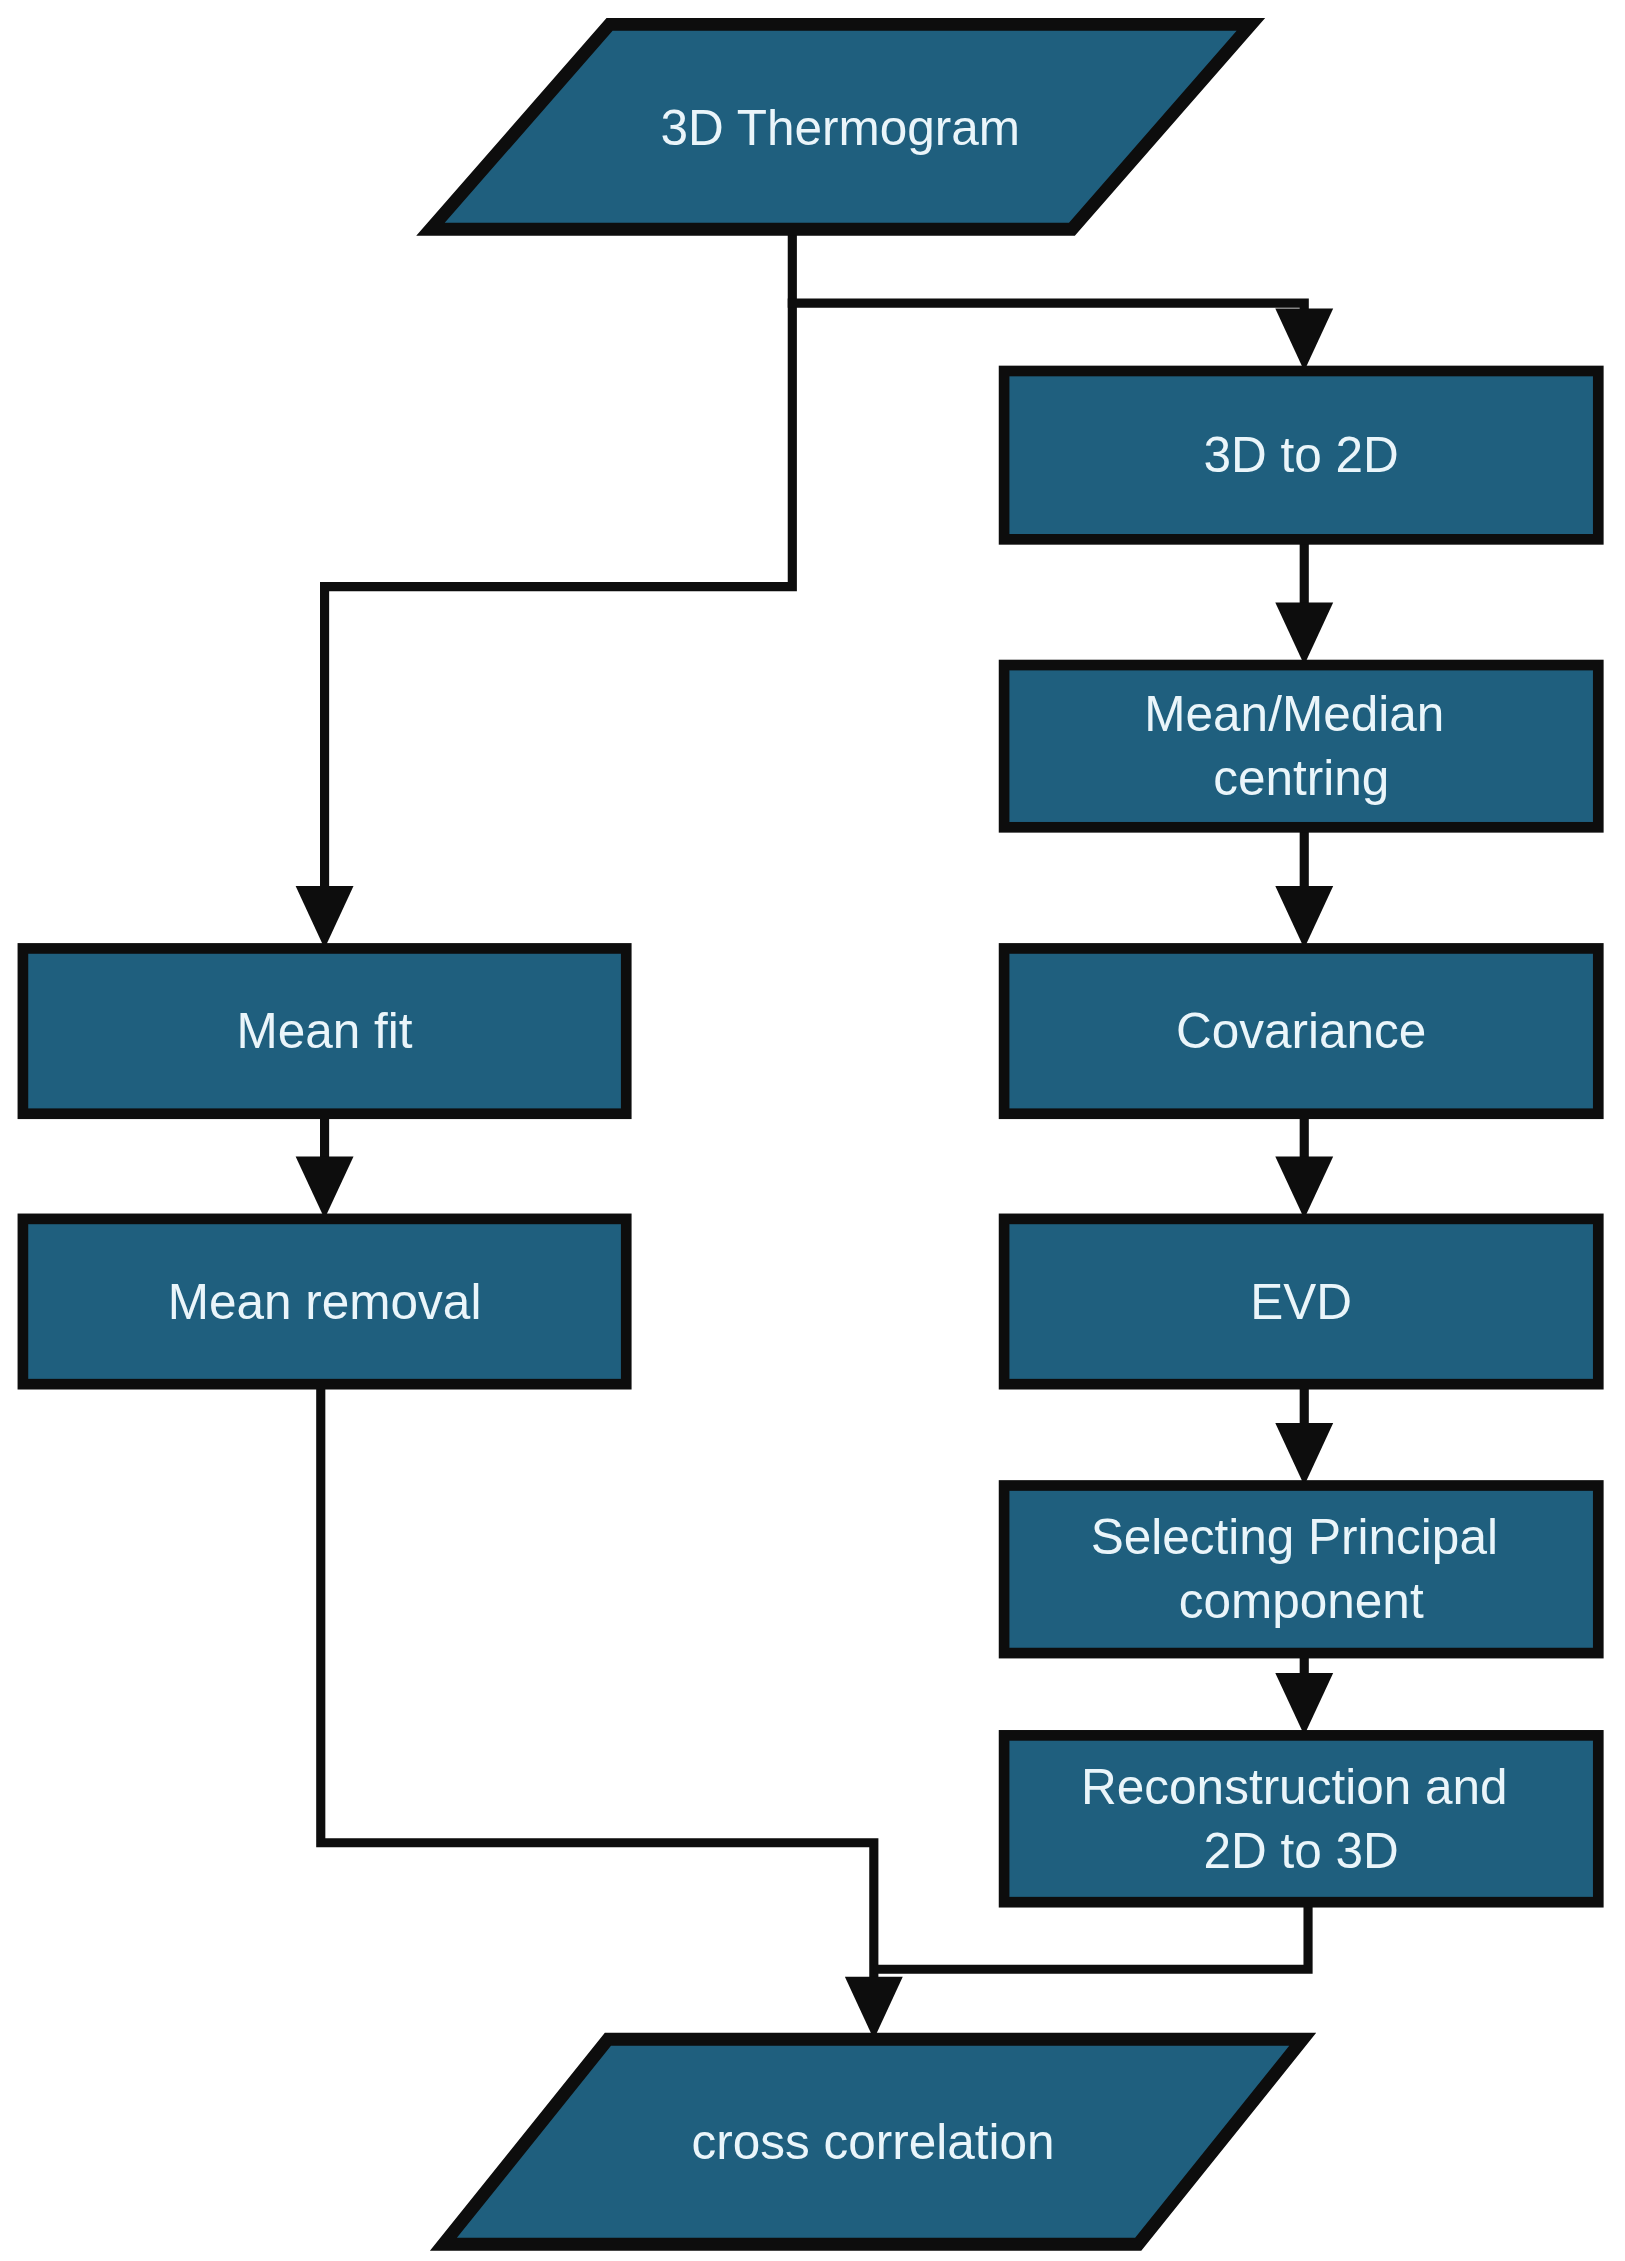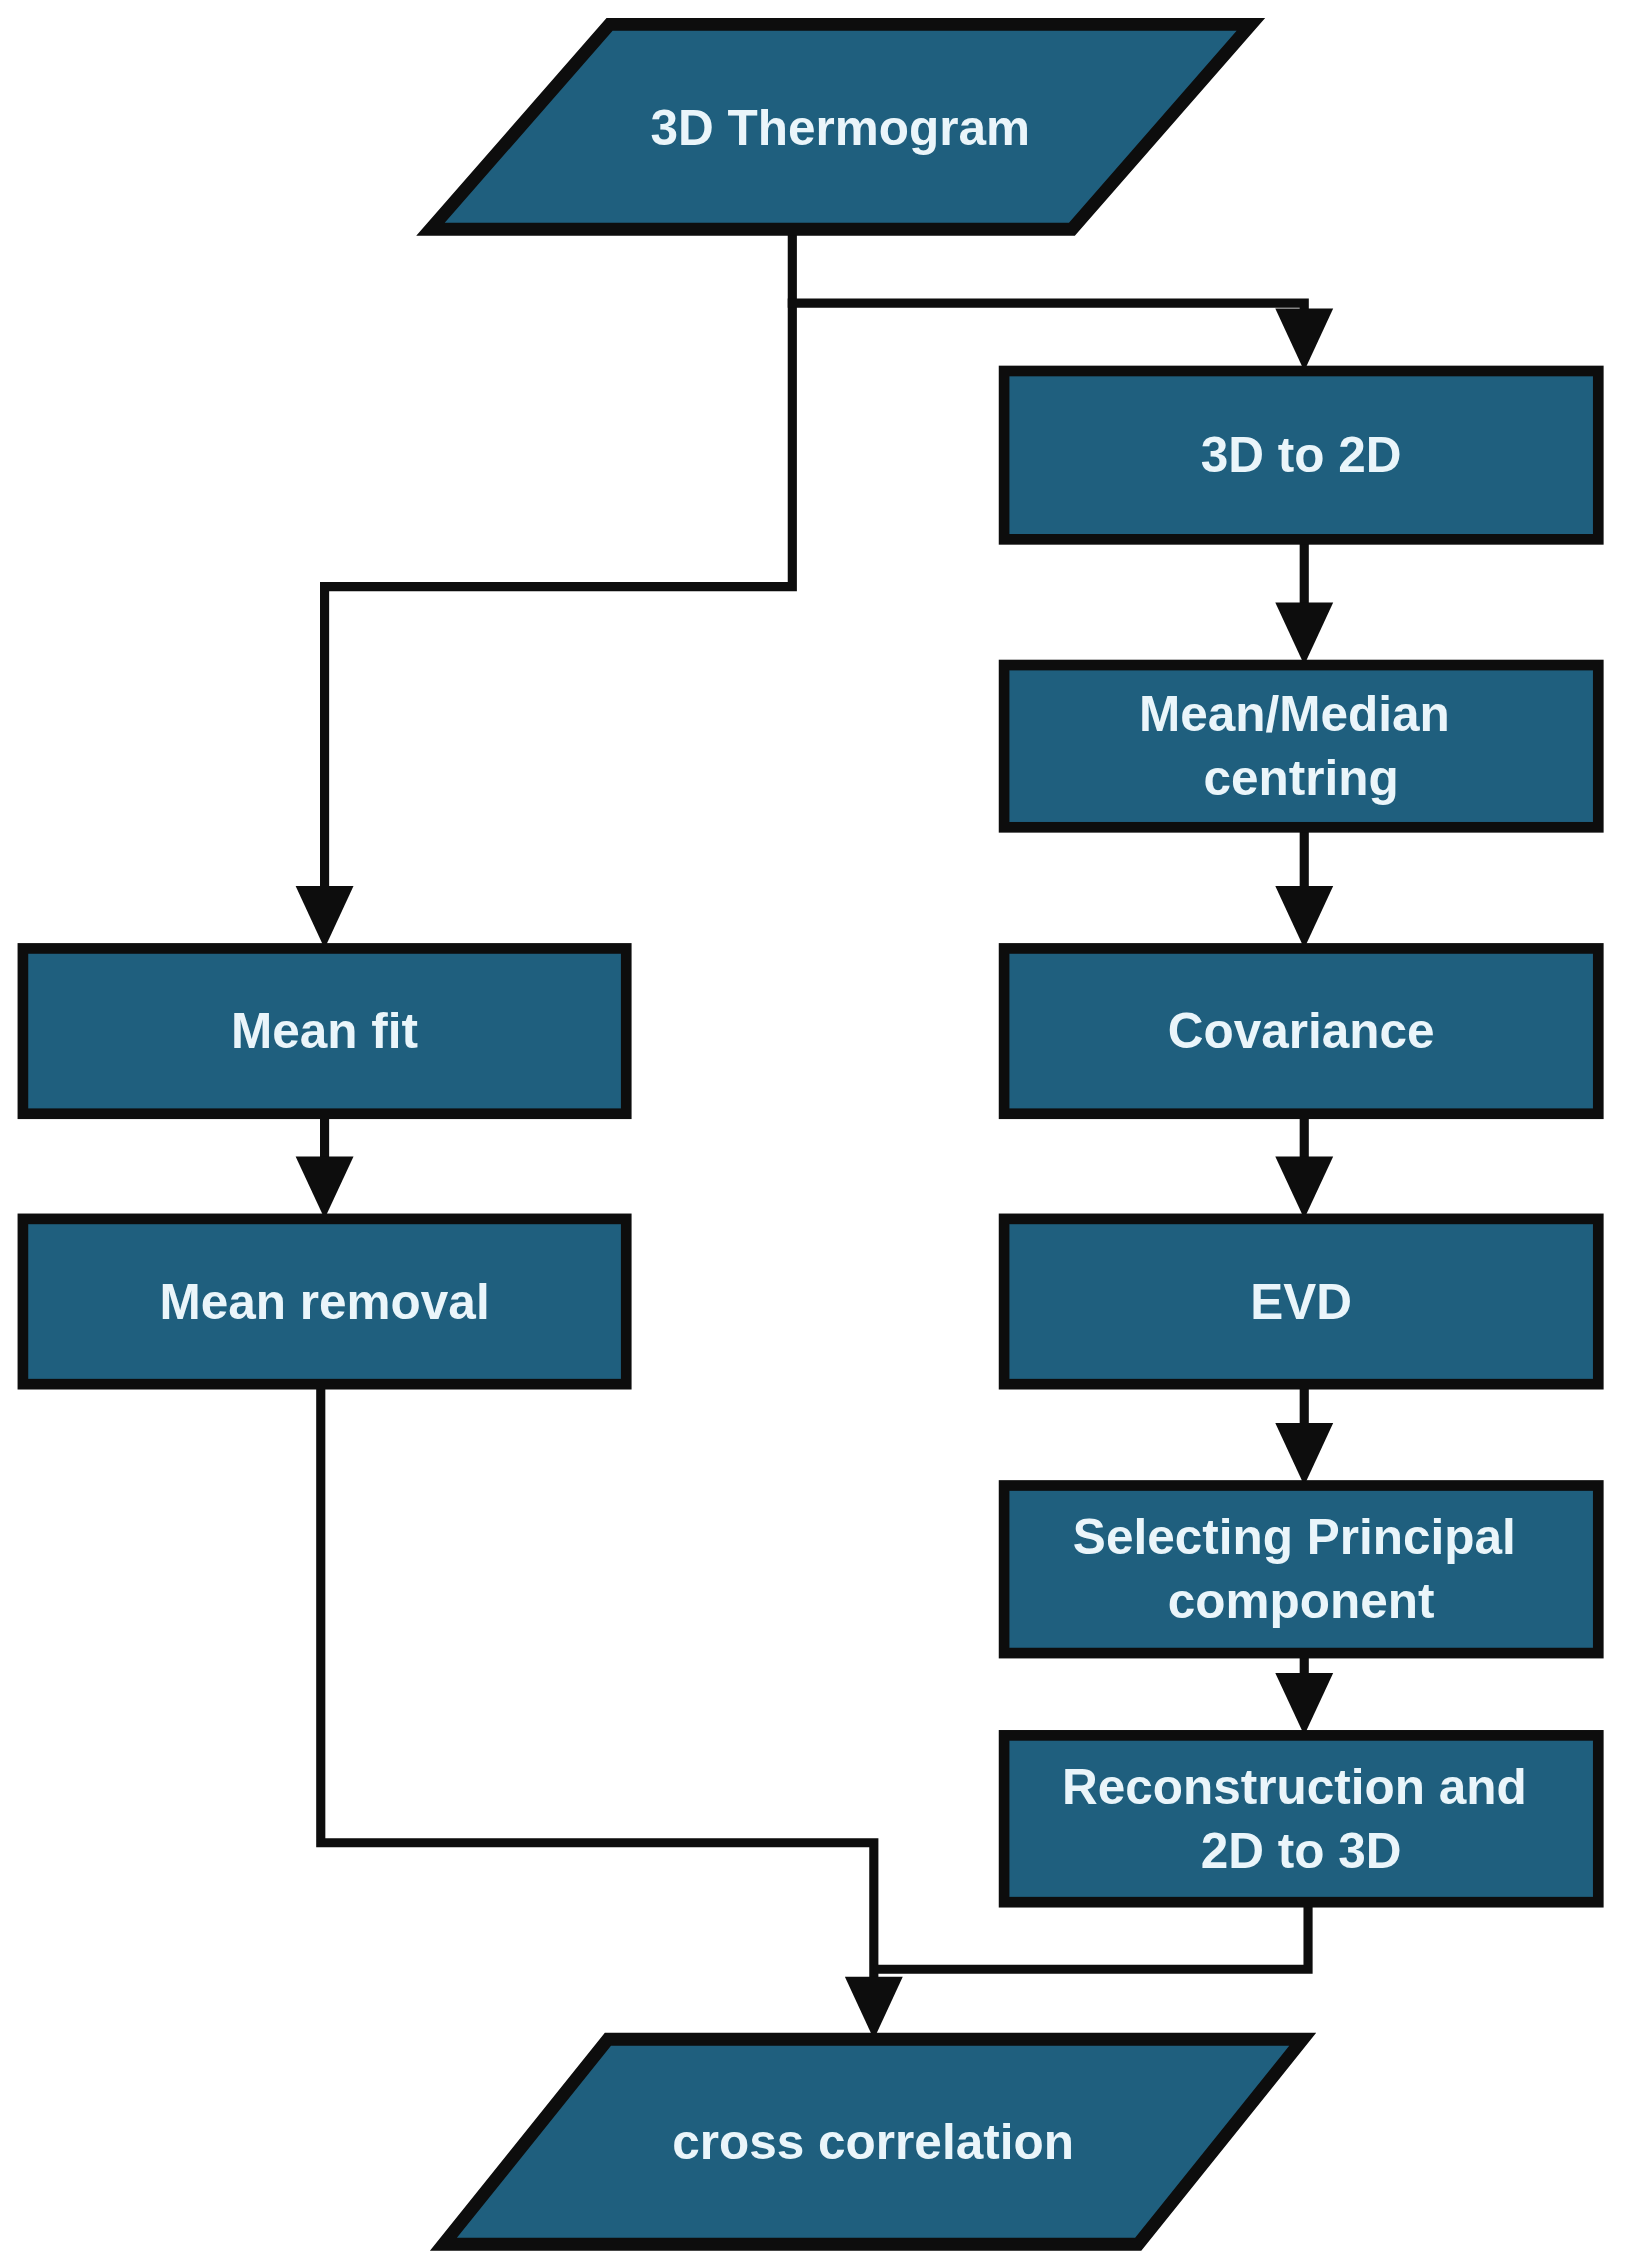--- a/index.html
+++ b/index.html
@@ -12,21 +12,20 @@
   html, body {
     margin: 0;
     padding: 0;
     background: var(--background);
   }
   .stage {
     position: relative;
     width: 1535px;
     height: 2261px;
     background: var(--background);
-    font-weight: bold;
   }
   svg { display: block; }
   .process {
     fill: var(--node_fill);
     stroke: var(--node_border);
     stroke-width: 14;
   }
   .io {
     fill: var(--node_fill);
     stroke: var(--node_border);

